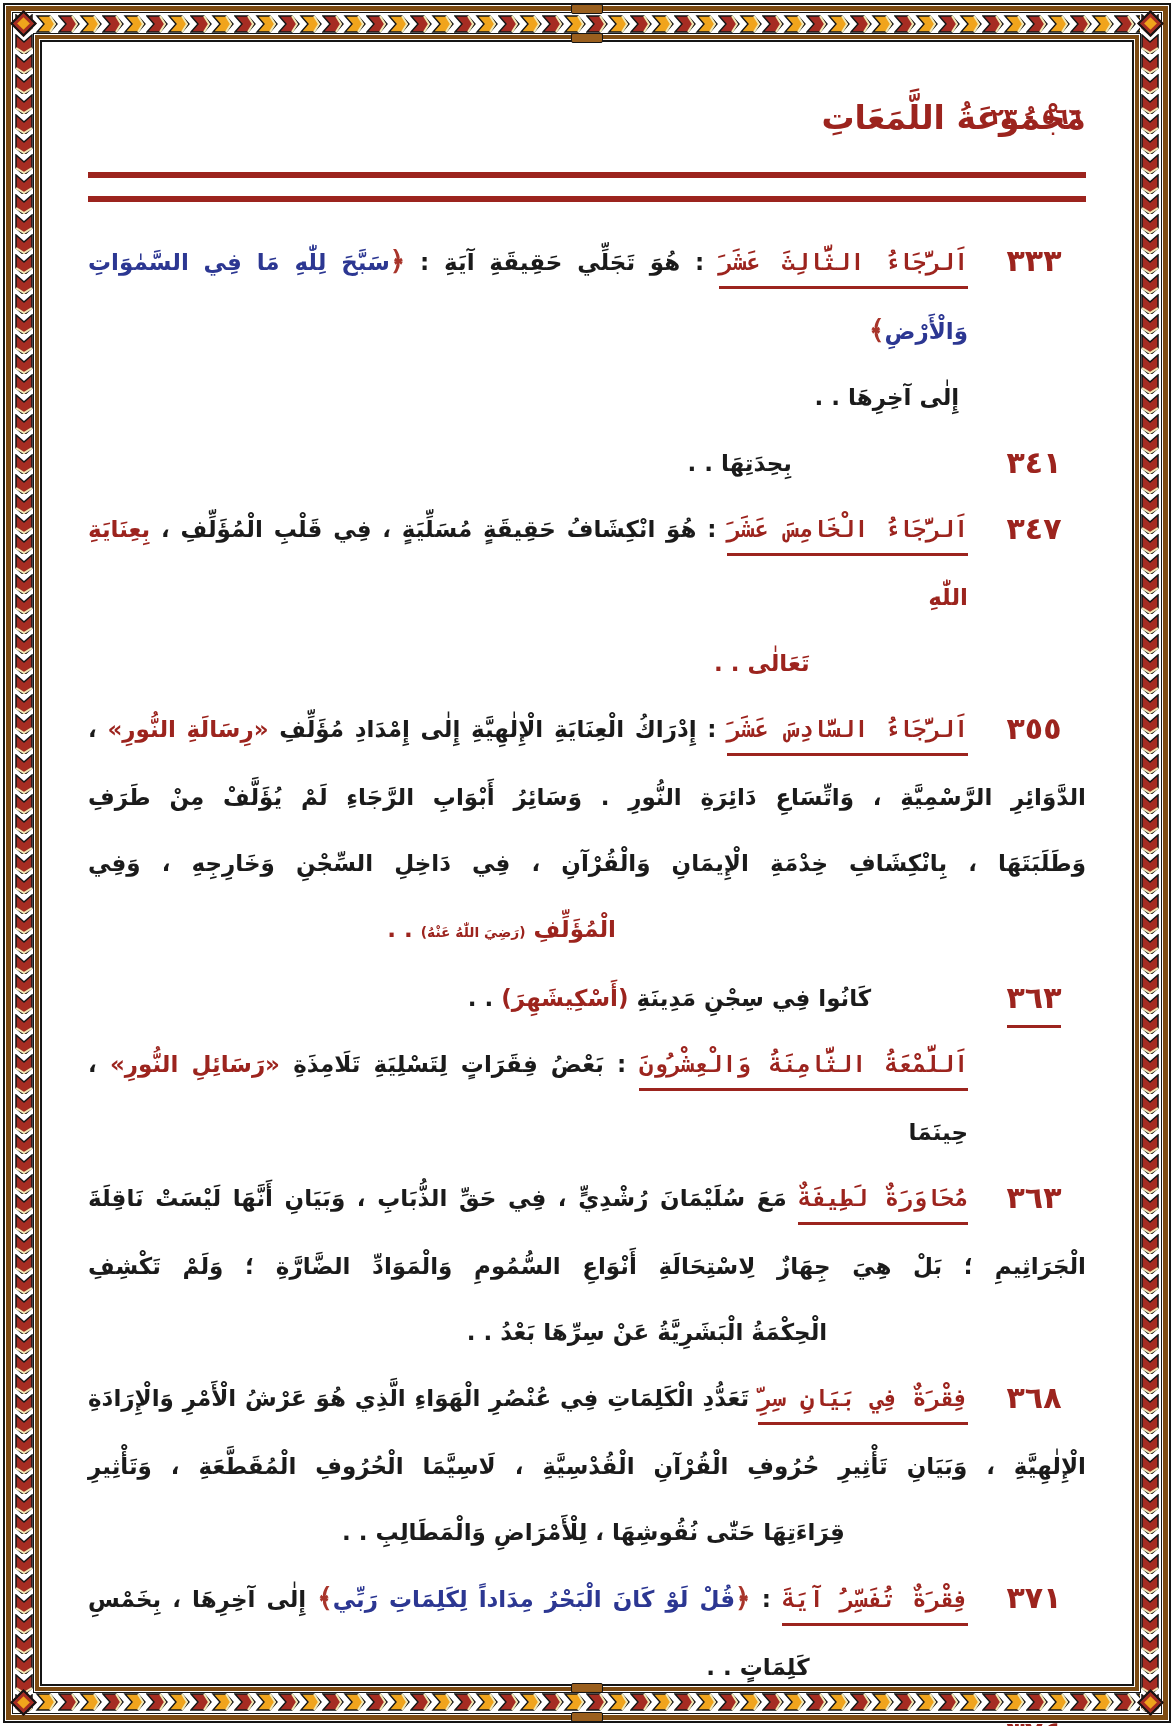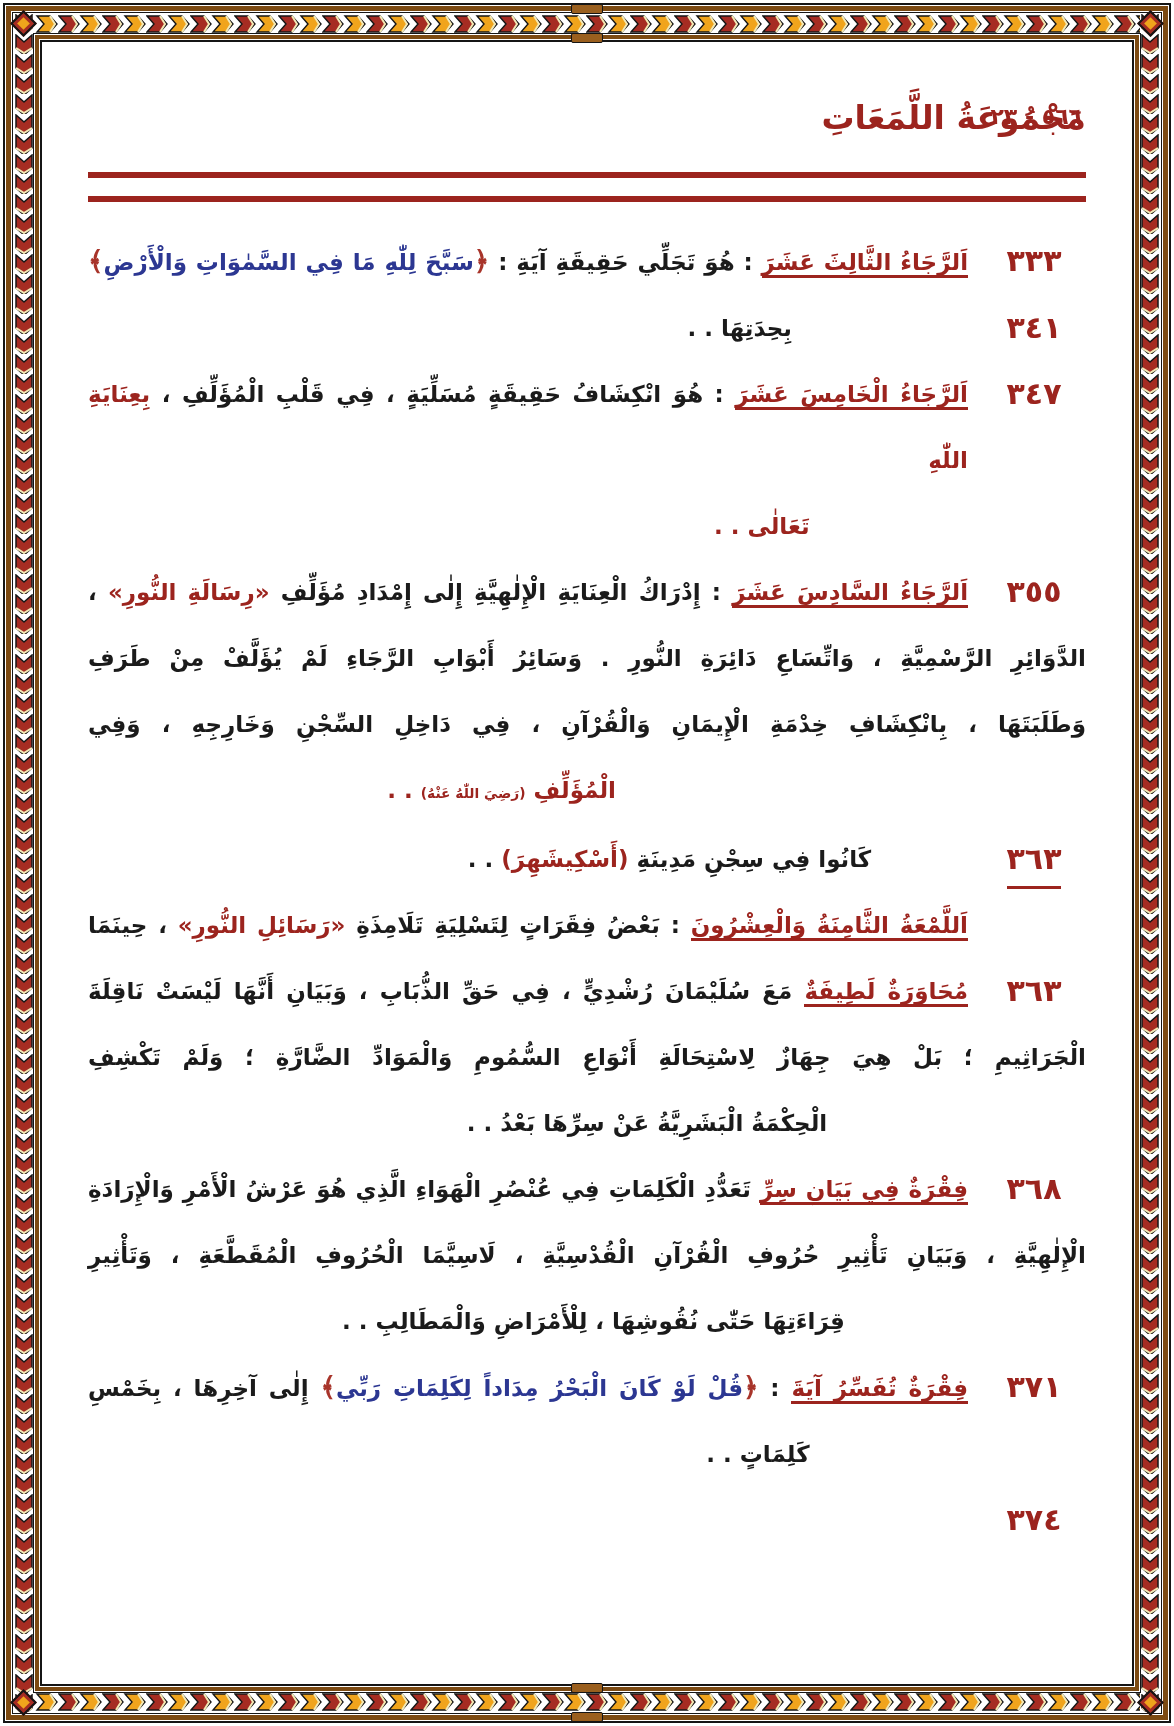--- a/index.html
+++ b/index.html
@@ -45,21 +45,21 @@
 
   .entry{position:relative;padding-right:118px;}
   .num{position:absolute;right:0;top:0;width:104px;text-align:center;color:var(--red);
        font-weight:bold;font-size:30px;line-height:66px;}
   .num.u b{font-weight:bold;border-bottom:3px solid var(--red);padding-bottom:10px;}
   .ln{line-height:66px;min-height:66px;font-size:23px;font-weight:bold;color:var(--ink);
       text-align:justify;}
   .ln.f,.ln.w{text-align-last:justify;}
   .ln.w{margin-left:0;margin-right:-118px;}
   .ln.t{text-align:right;text-align-last:right;}
-  .sh{color:var(--red);border-bottom:3px solid var(--red);}
+  .sh{color:var(--red);border-bottom:3px solid var(--red);padding-bottom:9px;font-family:Liberation Mono, monospace;}
   .sb{color:var(--ink);}
   .sr{color:var(--red);}
   .sq{color:var(--blue);}
   .sk{color:var(--red2);font-size:1.15em;}
   .ss{color:var(--red);font-size:0.6em;}
 </style>
 </head>
 <body>
 
 <div class="page">
@@ -123,20 +123,21 @@
   <div class="content">
     <div class="header">
       <div class="pageno">٥٦٦ - ٢٣</div>
       <div class="title">مَجْمُوعَةُ اللَّمَعَاتِ</div>
     </div>
     <div class="rule"></div>
     <div class="entries" id="entries">
         <section class="entry">
           <div class="num"><b>٣٣٣</b></div>
           <div class="ln f"><span class="sh">اَلرَّجَاءُ الثَّالِثَ عَشَرَ</span><span class="sb"> : هُوَ تَجَلِّي حَقِيقَةِ آيَةِ : </span><span class="sk">﴿</span><span class="sq">سَبَّحَ لِلّٰهِ مَا فِي السَّمٰوَاتِ وَالْأَرْضِ</span><span class="sk">﴾</span></div>
+          <div class="ln t" style="margin-right: 1%;"><span class="sb">إِلٰى آخِرِهَا . .</span></div>
         </section>
         <section class="entry">
           <div class="num"><b>٣٤١</b></div>
           <div class="ln t" style="margin-right: 20%;"><span class="sb">بِحِدَتِهَا . .</span></div>
         </section>
         <section class="entry">
           <div class="num"><b>٣٤٧</b></div>
           <div class="ln f"><span class="sh">اَلرَّجَاءُ الْخَامِسَ عَشَرَ</span><span class="sb"> : هُوَ انْكِشَافُ حَقِيقَةٍ مُسَلِّيَةٍ ، فِي قَلْبِ الْمُؤَلِّفِ ، </span><span class="sr">بِعِنَايَةِ اللّٰهِ</span></div>
           <div class="ln t" style="margin-right: 18%;"><span class="sr">تَعَالٰى . .</span></div>
         </section>

